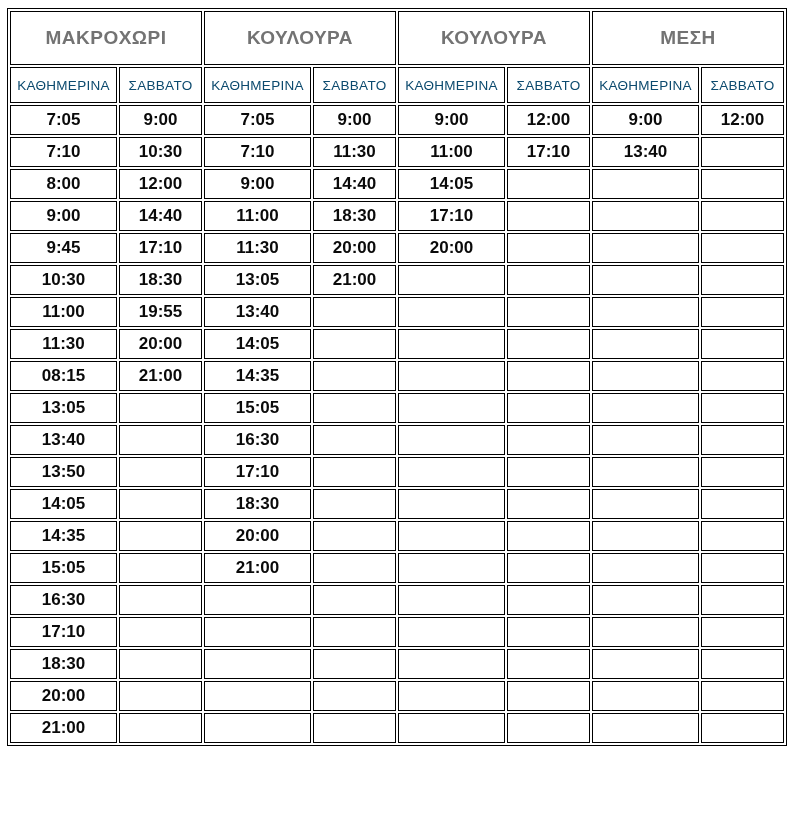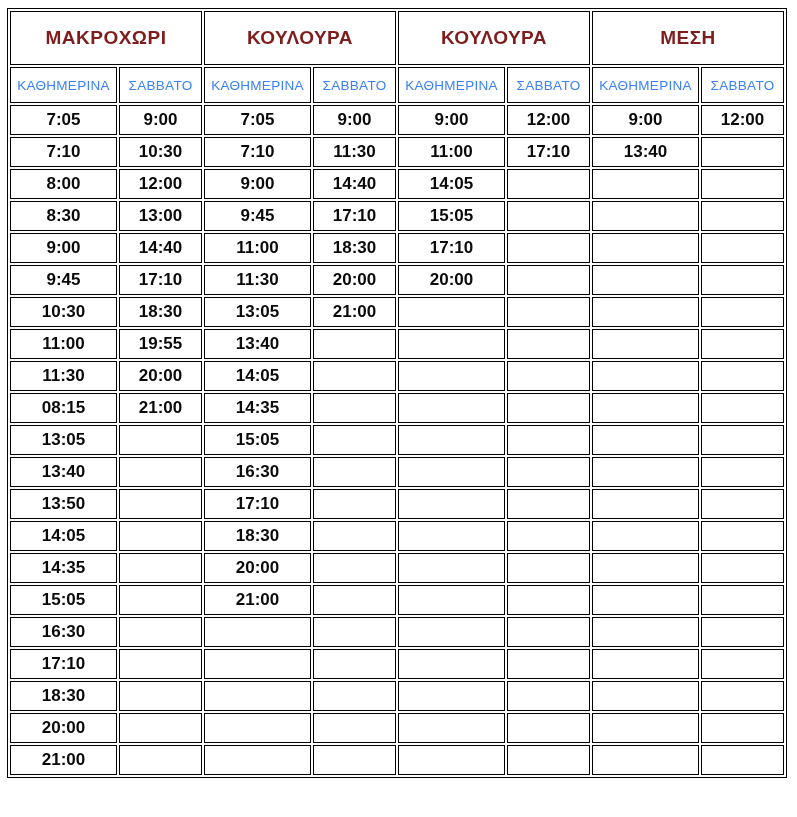--- a/index.html
+++ b/index.html
@@ -25,28 +25,28 @@
     background: #ffffff;
     text-align: center;
     vertical-align: middle;
     overflow: hidden;
     white-space: nowrap;
   }
   th.route {
     height: 50px;
     font-size: 19px;
     font-weight: bold;
-    color: #7f1d1d;
+    color: #737373;
     letter-spacing: 0.5px;
   }
   th.day {
     height: 32px;
     font-size: 13.5px;
     font-weight: normal;
-    color: #3b82f6;
+    color: #0c4a6e;
     letter-spacing: 0.3px;
   }
   td.time {
     height: 26px;
     font-size: 17px;
     font-weight: bold;
     color: #0a0a0a;
   }
 </style>
 </head>
@@ -107,30 +107,20 @@
           <td class="time">8:00</td>
           <td class="time">12:00</td>
           <td class="time">9:00</td>
           <td class="time">14:40</td>
           <td class="time">14:05</td>
           <td class="time"></td>
           <td class="time"></td>
           <td class="time"></td>
         </tr>
         <tr>
-          <td class="time">8:30</td>
-          <td class="time">13:00</td>
-          <td class="time">9:45</td>
-          <td class="time">17:10</td>
-          <td class="time">15:05</td>
-          <td class="time"></td>
-          <td class="time"></td>
-          <td class="time"></td>
-        </tr>
-        <tr>
           <td class="time">9:00</td>
           <td class="time">14:40</td>
           <td class="time">11:00</td>
           <td class="time">18:30</td>
           <td class="time">17:10</td>
           <td class="time"></td>
           <td class="time"></td>
           <td class="time"></td>
         </tr>
         <tr>

